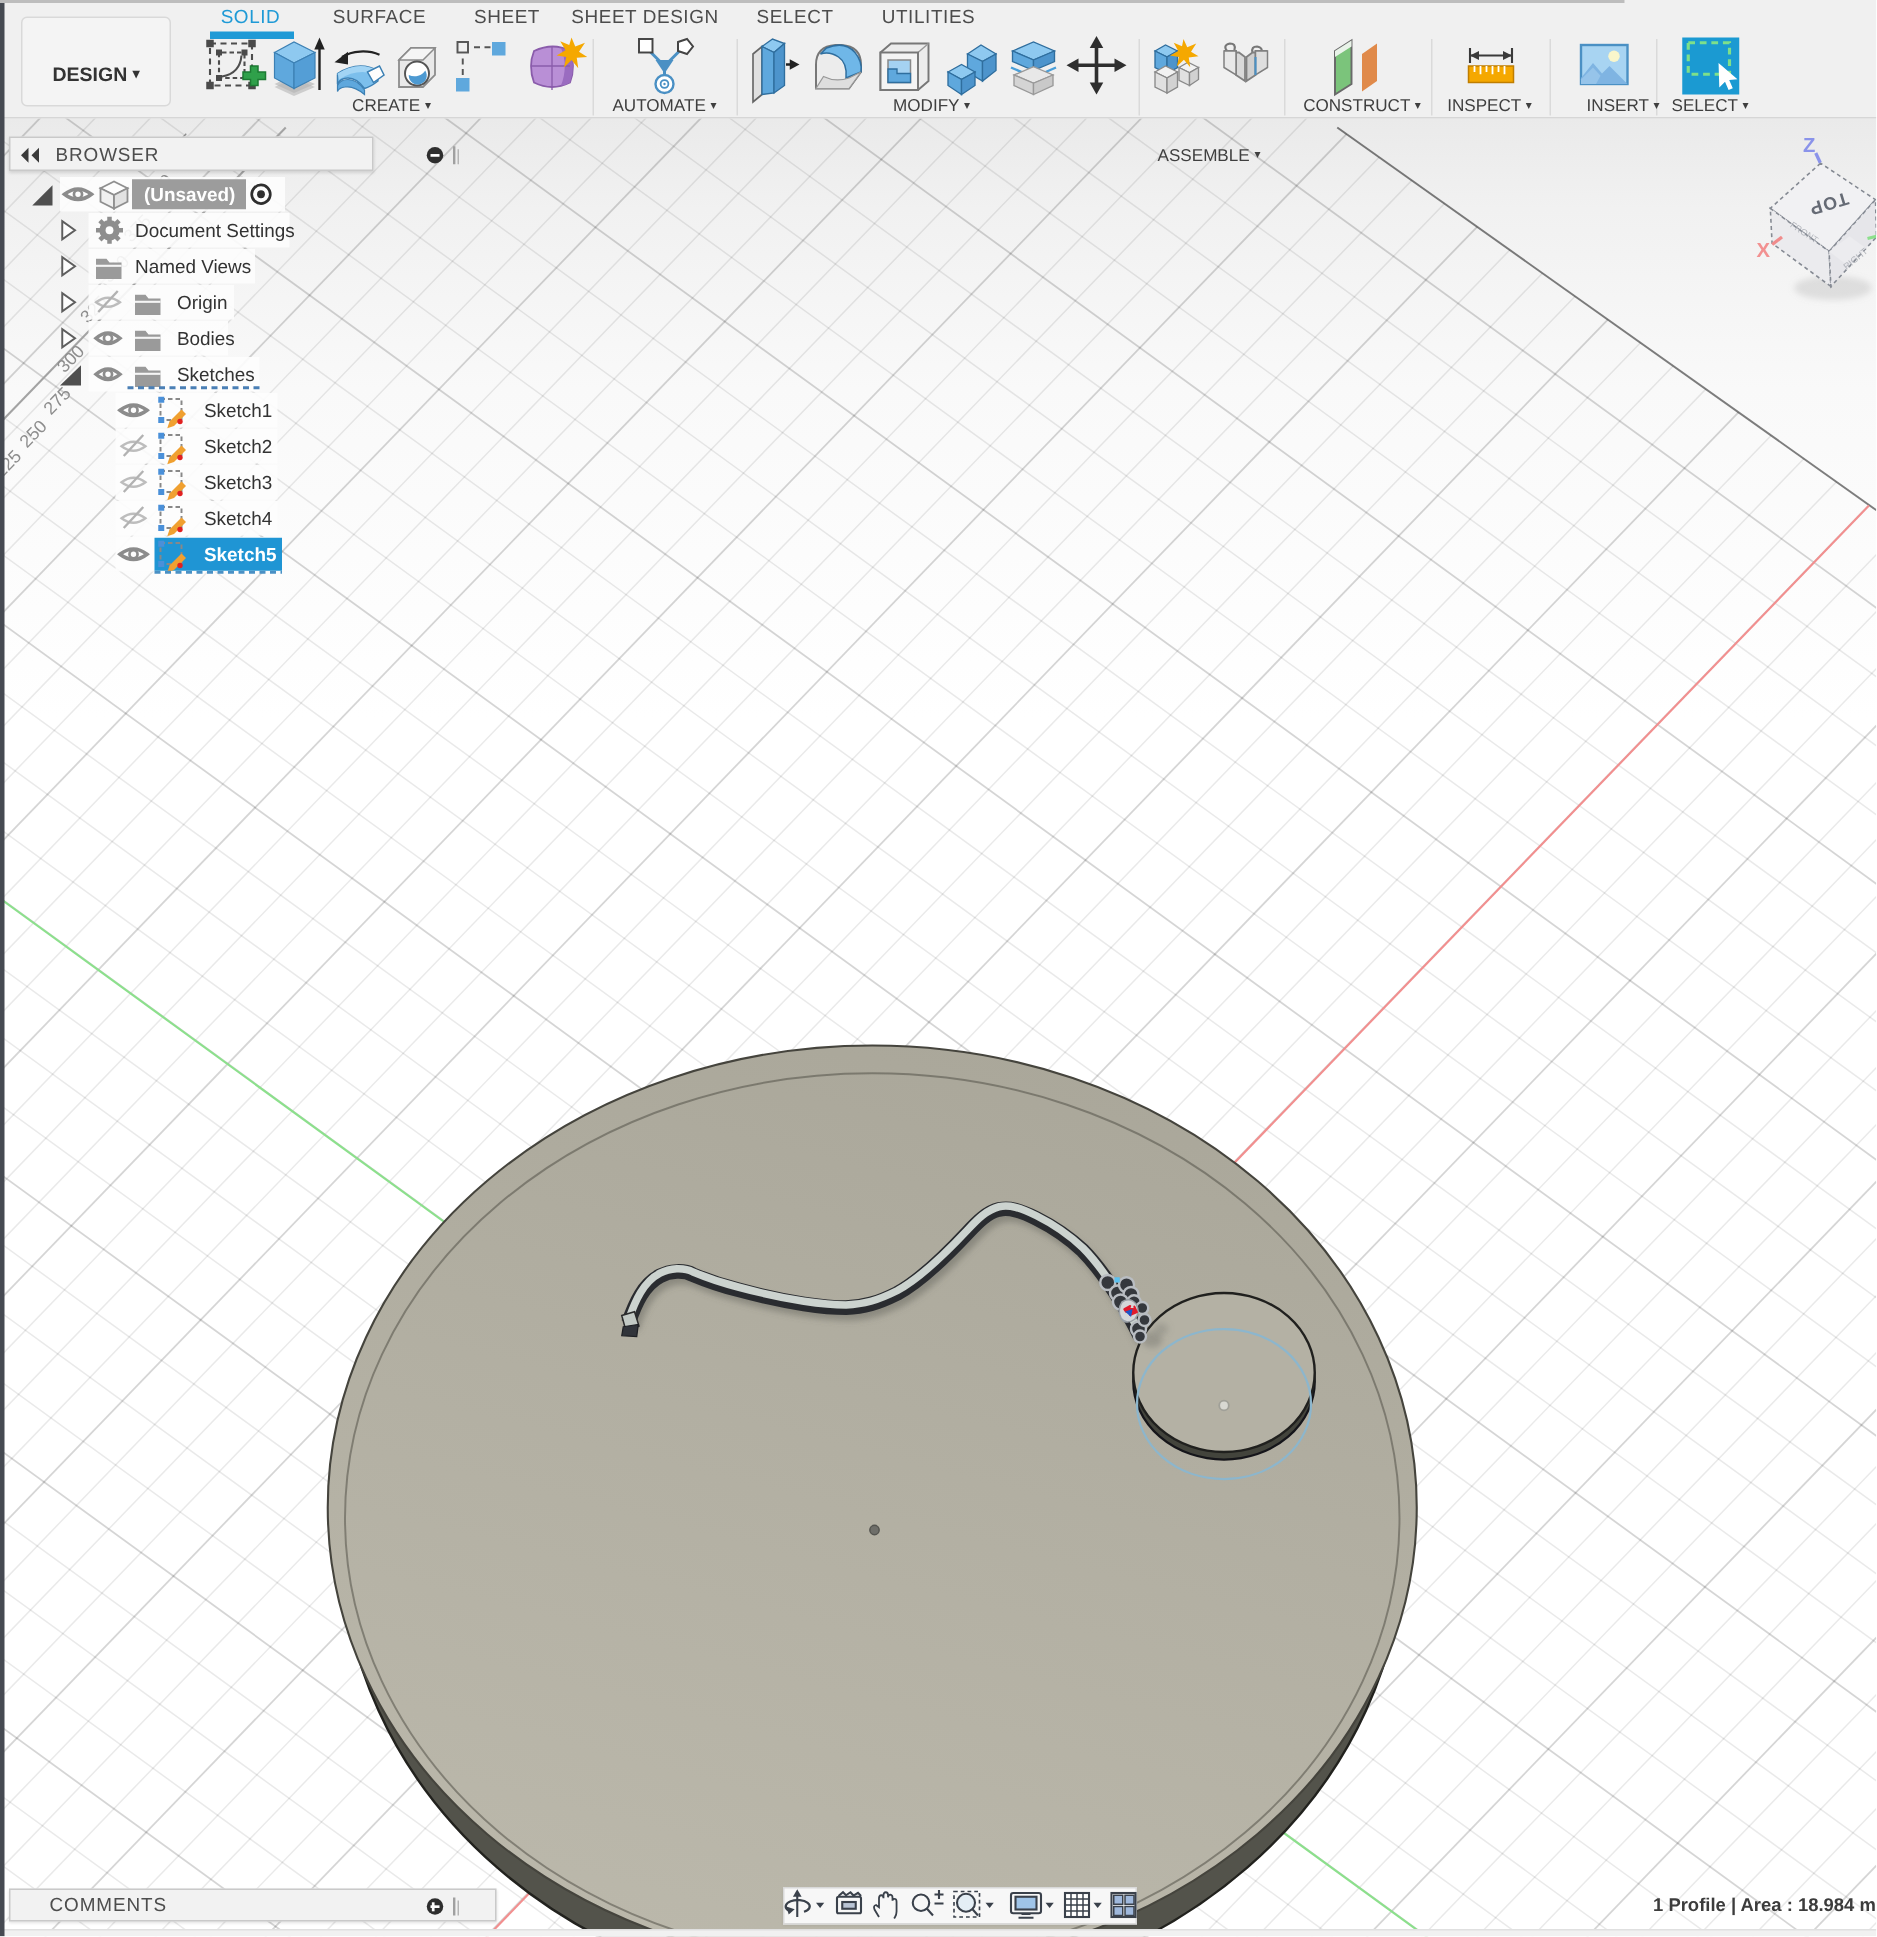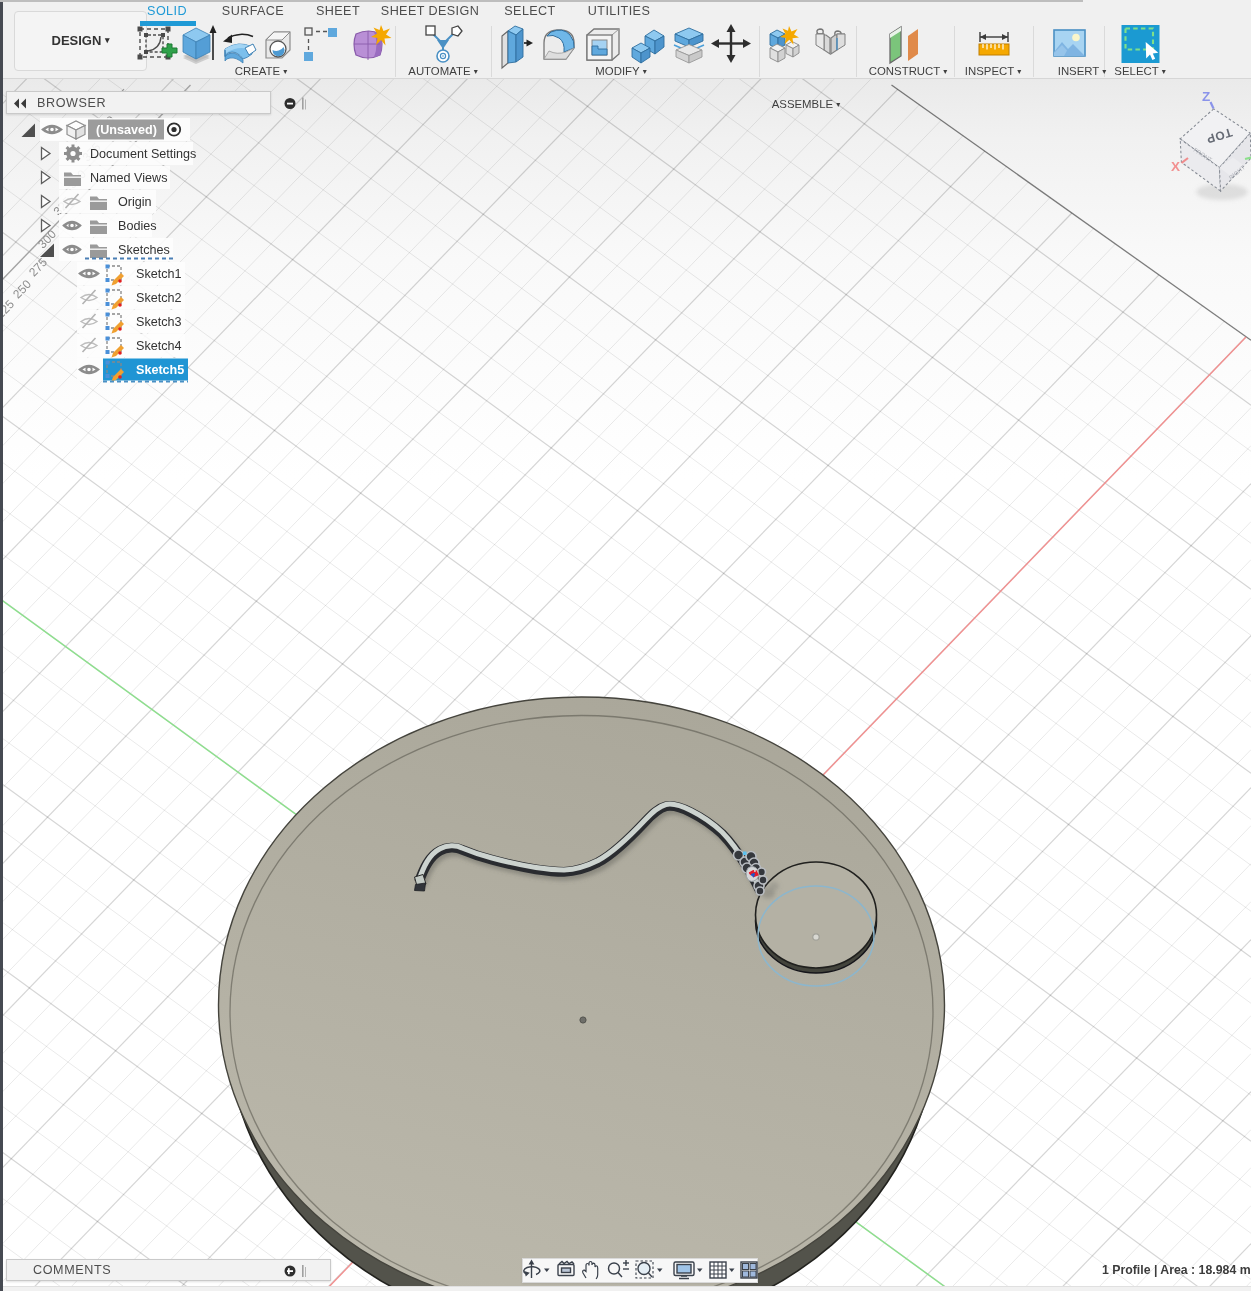--- a/index.html
+++ b/index.html
@@ -7,23 +7,23 @@
        font-family:"Liberation Sans",sans-serif;background:#fff;}
   #canvasbg{position:absolute;left:0;top:79px;width:1251px;height:1208px;
        background:linear-gradient(#eaeaea 0px,#f1f1f1 60px,#f9f9f9 180px,#ffffff 400px,#ffffff 100%);}
   #scene{position:absolute;left:0;top:0;}
   
   #toolbar{position:absolute;left:0;top:0;width:1251px;height:79px;background:#f0f0f0;
        border-bottom:1px solid #d6d6d6;box-sizing:border-box;}
   #toolbar .tab{position:absolute;top:4px;font-size:12.6px;letter-spacing:.4px;color:#4c4c4c;transform:translateX(-50%);white-space:nowrap;}
   #toolbar .tab.active{color:#1f9ad6;text-align:right;}
   #tabline{position:absolute;left:140px;top:21px;width:56px;height:4.5px;background:#1f9ad6;}
-  #designbtn{position:absolute;left:14px;top:11px;width:133px;height:60px;background:#f4f4f4;
+  #designbtn{position:absolute;left:14px;top:11px;width:100px;height:60px;background:#f4f4f4;
        border:1px solid #d9d9d9;border-radius:4px;box-sizing:border-box;
-       font-size:13px;font-weight:bold;color:#333;text-align:center;line-height:56px;}
+       font-size:13px;font-weight:bold;color:#333;text-align:center;line-height:74px;}
   .glabel{position:absolute;top:64.5px;font-size:11.4px;color:#3f3f3f;transform:translateX(-50%);white-space:nowrap;}
   .glabel .car{font-size:8px;vertical-align:1.5px;}
   .vsep{position:absolute;top:26px;width:1px;height:51px;background:#dadada;}
   
   .phead{position:absolute;box-sizing:border-box;background:#f2f2f2;border:1px solid #c9c9c9;
        box-shadow:0 1px 2px rgba(0,0,0,0.12);color:#4d4d4d;font-size:12.6px;letter-spacing:.6px;}
   
   #navbar{position:absolute;left:522px;top:1258px;width:236px;height:25px;background:#f7f7f7;
        border:1px solid #d9d9d9;box-sizing:border-box;box-shadow:0 1px 2px rgba(0,0,0,0.08);}
   #status{position:absolute;left:1102px;top:1263px;font-size:12.3px;font-weight:bold;color:#3c3c3c;white-space:nowrap;}
@@ -403,21 +403,21 @@
       <circle cx="1076" cy="37.5" r="3.8" fill="#f9f6cb"></circle>
       <path d="M1054,52 l8,-10 6,7 5,-5 12,12 -31,0 Z" fill="#7fb4e2"></path>
       <path d="M1054,53 l8,-8 5,5.5 -3,5.5 h-10 Z" fill="#96c4ea"></path>
 
       <rect x="1121.5" y="25" width="38" height="38" fill="#1b9ad2"></rect>
       <rect x="1125.5" y="28.5" width="27.5" height="21" fill="none" stroke="#7ee08a" stroke-width="2.1" stroke-dasharray="4.5 3.2"></rect>
       <path d="M1145.7,42 l0.5,16.4 l3.8,-3.9 l2.4,5.5 l2.8,-1.2 l-2.4,-5.4 l5.5,-0.6 Z" fill="#fff"></path>
     </svg>
   </div>
   <div id="browser">
-    <div class="phead" style="left:6px;top:91px;width:265px;height:23px;">
+    <div class="phead" style="left:6px;top:91px;width:243px;height:23px;">
       <svg width="299" height="23" style="position:absolute;left:0;top:0;">
         <polygon points="12,6.5 12,16.5 7,11.5" fill="#3a3a3a"></polygon>
         <polygon points="19,6.5 19,16.5 14,11.5" fill="#3a3a3a"></polygon>
         <circle cx="283" cy="11.5" r="5.5" fill="#2e2e2e"></circle>
         <rect x="280" y="10.7" width="6" height="1.8" fill="#fff"></rect>
         <rect x="295" y="5.5" width="1.6" height="12" fill="#a0a0a0"></rect>
         <rect x="298" y="7.5" width="1.6" height="10" fill="#b5b5b5"></rect>
       </svg>
       <span style="position:absolute;left:30px;top:4px;">BROWSER</span>
     </div>

